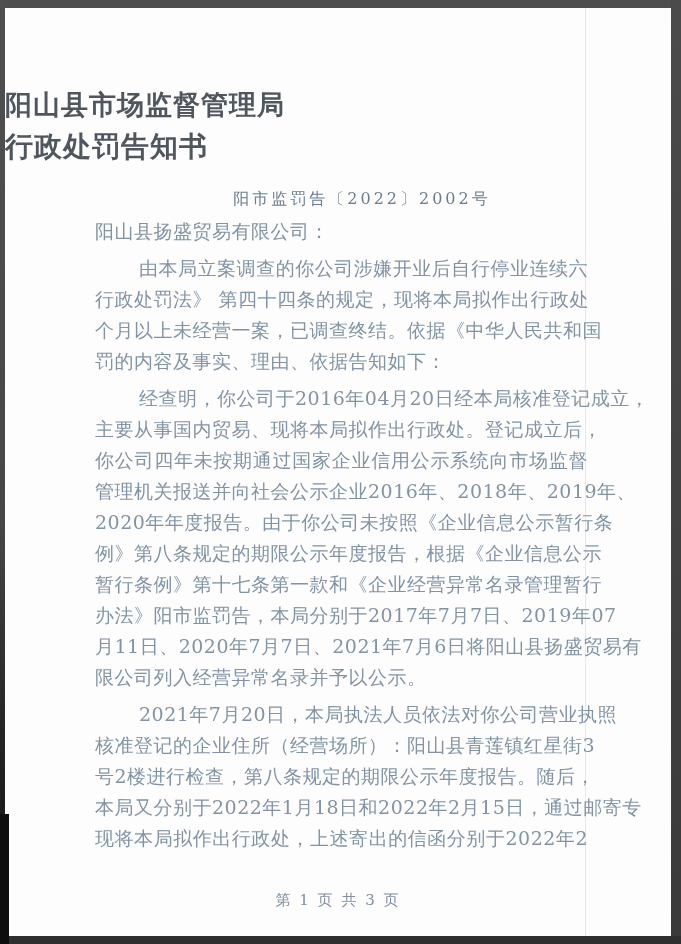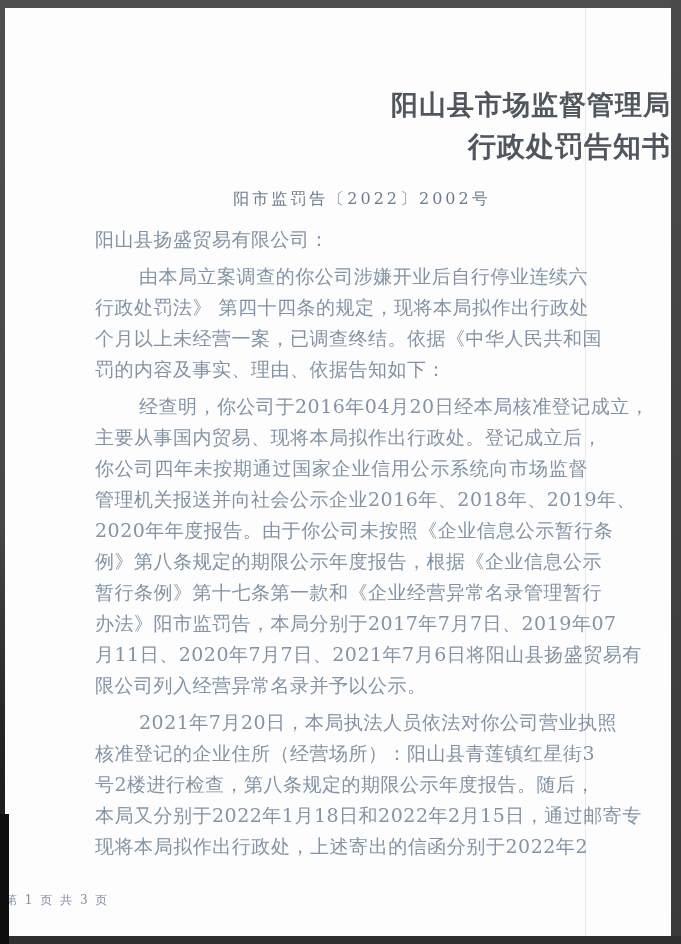--- a/index.html
+++ b/index.html
@@ -36,21 +36,21 @@
     position: absolute;
     top: 0; bottom: 0;
     left: 580px;
     width: 1px;
     background: rgba(130, 138, 150, 0.18);
   }
 
   .title-line {
     position: absolute;
     left: 0; right: 0;
-    text-align: right;
+    text-align: left;
     color: #4f565e;
     font-weight: 600;
     font-size: 27px;
     line-height: 34px;
     letter-spacing: 1px;
     font-family: "DejaVu Sans", sans-serif;
   }
   .title-line.l1 { top: 80px; }
   .title-line.l2 { top: 122px; font-size: 28px; }
 
@@ -62,21 +62,21 @@
     color: #6b7c90;
     font-size: 16px;
     line-height: 22px;
     letter-spacing: 3px;
     font-family: "DejaVu Serif", serif;
     padding-left: 48px;
   }
 
   .doc-body {
     position: absolute;
-    top: 216px;
+    top: 208px;
     left: 90px;
     width: 493px;
     color: #8293a6;
     font-size: 19px;
     font-family: "DejaVu Serif", serif;
   }
   .para { margin: 0 0 6px 0; }
   .para .line {
     height: 31px;
     line-height: 31px;
@@ -85,23 +85,23 @@
     text-align-last: justify;
     white-space: nowrap;
   }
   .para .line.endline { text-align-last: left; }
   .para.indent .line:first-child { text-indent: 44px; }
 
   .page-footer {
     position: absolute;
     top: 881px;
     left: 0; right: 0;
-    text-align: left;
+    text-align: center;
     color: #7f8ea0;
-    font-size: 12px;
+    font-size: 15px;
     line-height: 22px;
     letter-spacing: 2px;
     font-family: "DejaVu Serif", serif;
   }
 </style>
 </head>
 <body>
 
 <div class="scan">
 

